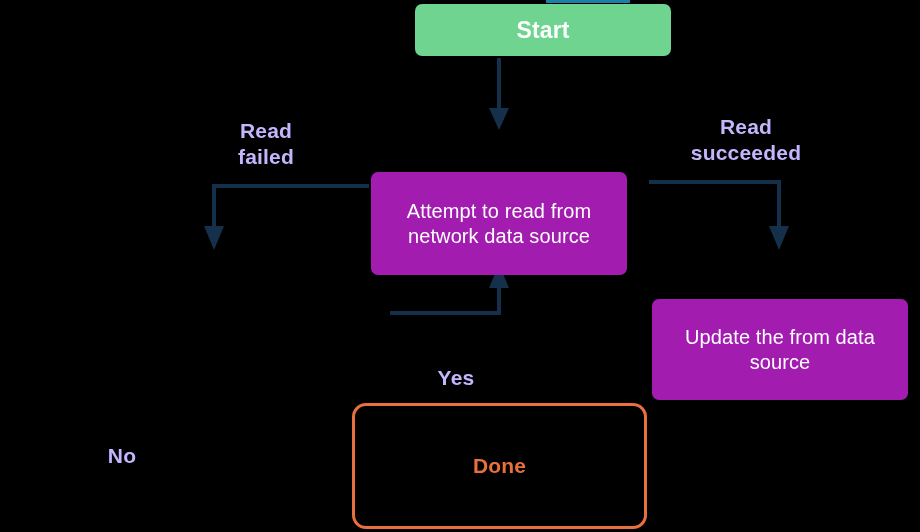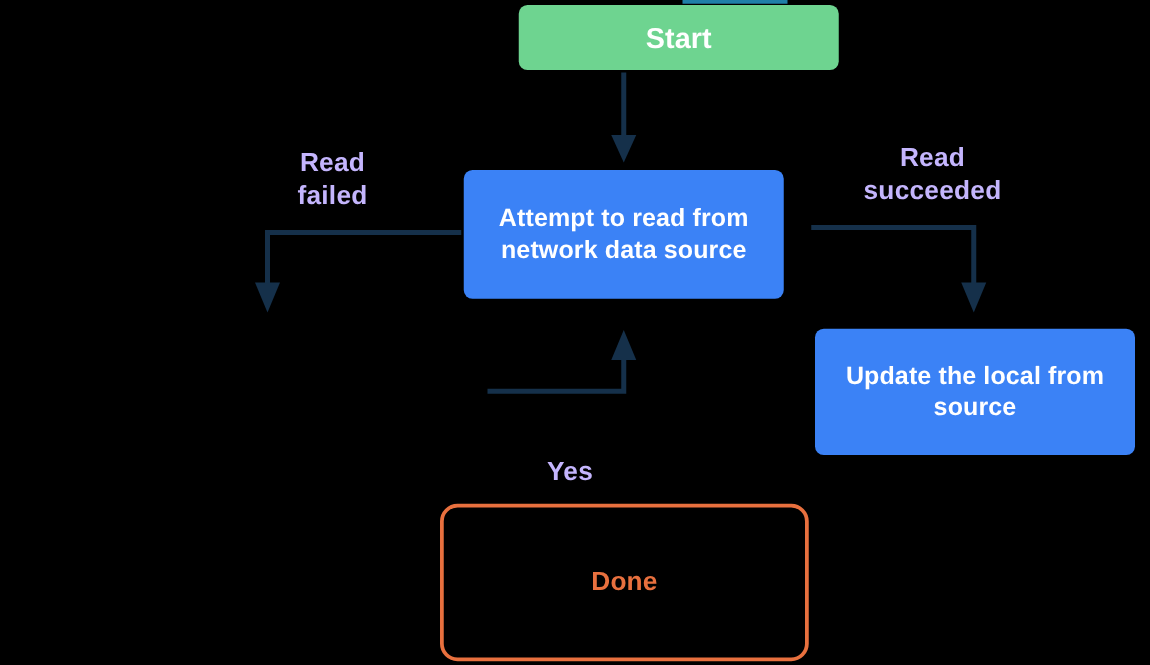--- a/index.html
+++ b/index.html
@@ -38,23 +38,24 @@
     height: 52px;
     background: #6ed490;
     color: #ffffff;
     font-size: 23px;
     font-weight: 700;
     margin-left: 44px;
   }
 
   
   .node-dark {
-    background: #3b82f6;
+    background: #a21caf;
     color: #ffffff;
-    font-weight: 700;
+    font-weight: 400;
+    margin-top: 36px;
   }
   .node-attempt {
     left: 371px;
     top: 136px;
     width: 256px;
     height: 103px;
     font-size: 20px;
     padding: 0 14px;
   }
   .node-should {
@@ -159,27 +160,28 @@
       <polygon class="edge-head" points="499,264 489,288 509,288"></polygon>
     </g>
   </svg>
 
   <div class="node node-start">Start</div>
 
   <div class="node node-dark node-attempt">Attempt to read from
 network data source</div>
 
 
-  <div class="node node-dark node-update">Update the local from
+  <div class="node node-dark node-update">Update the from data
 source</div>
 
   <div class="node node-done">Done</div>
 
   <div class="edge-label lbl-read-failed">Read
 failed</div>
 
   <div class="edge-label lbl-read-succeeded">Read
 succeeded</div>
 
   <div class="edge-label lbl-yes">Yes</div>
 
+  <div class="edge-label lbl-no">No</div>
 
 </div>
 
 </body></html>

